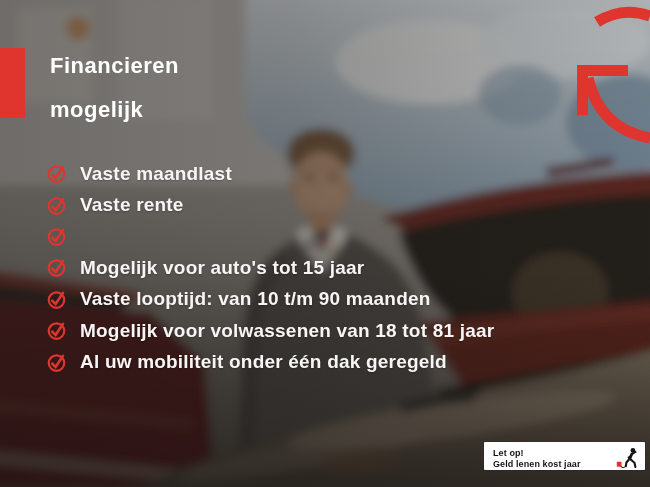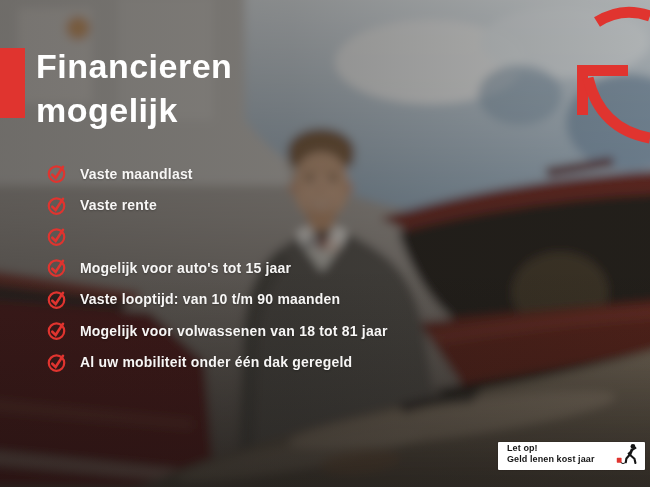--- a/index.html
+++ b/index.html
@@ -22,57 +22,57 @@
   .overlay-bottom{
     position:absolute;inset:0;
     background:linear-gradient(0deg, rgba(12,10,9,.32) 0%, rgba(12,10,9,0) 45%);
     pointer-events:none;
   }
   .accent-square{
     position:absolute;left:0;top:48px;width:25px;height:70px;
     background:var(--accent);
   }
   .hero-title{
-    position:absolute;left:36px;top:44px;
+    position:absolute;left:50px;top:44px;
     margin:0;
     color:#ffffff;
-    font-size:34px;line-height:44px;font-weight:700;
+    font-size:22px;line-height:44px;font-weight:700;
     letter-spacing:.5px;
   }
   .hero-title span{display:block;}
   .checklist{
     position:absolute;left:46px;top:158px;
     margin:0;padding:0;list-style:none;
   }
   .check-item{
     display:flex;align-items:center;
     height:31.4px;
   }
   .check-item .ci-icon{
     width:21px;height:21px;flex:0 0 21px;
     margin-right:13px;
     display:block;
   }
   .check-item .ci-label{
     color:#f7f6f5;
-    font-size:14px;font-weight:700;
+    font-size:19px;font-weight:700;
     letter-spacing:.2px;
     white-space:nowrap;
     text-shadow:0 1px 2px rgba(0,0,0,.25);
   }
   .corner-logo{
     position:absolute;right:0;top:4px;width:80px;height:145px;
     pointer-events:none;
   }
   .warning-badge{
     position:absolute;right:5px;bottom:17px;
-    width:147px;height:28px;
+    width:161px;height:28px;
     background:#ffffff;
     border-radius:1px;
-    display:flex;align-items:flex-start;justify-content:space-between;
+    display:flex;align-items:flex-end;justify-content:space-between;
     padding:1px 4px 1px 9px;
     box-sizing:border-box;
     box-shadow:0 0 0 1px rgba(0,0,0,.08);
   }
   .warning-badge .wb-text{
     color:#141414;
     font-size:9px;font-weight:700;line-height:10.5px;
     letter-spacing:.1px;
   }
   .warning-badge .wb-text span{display:block;white-space:nowrap;}

